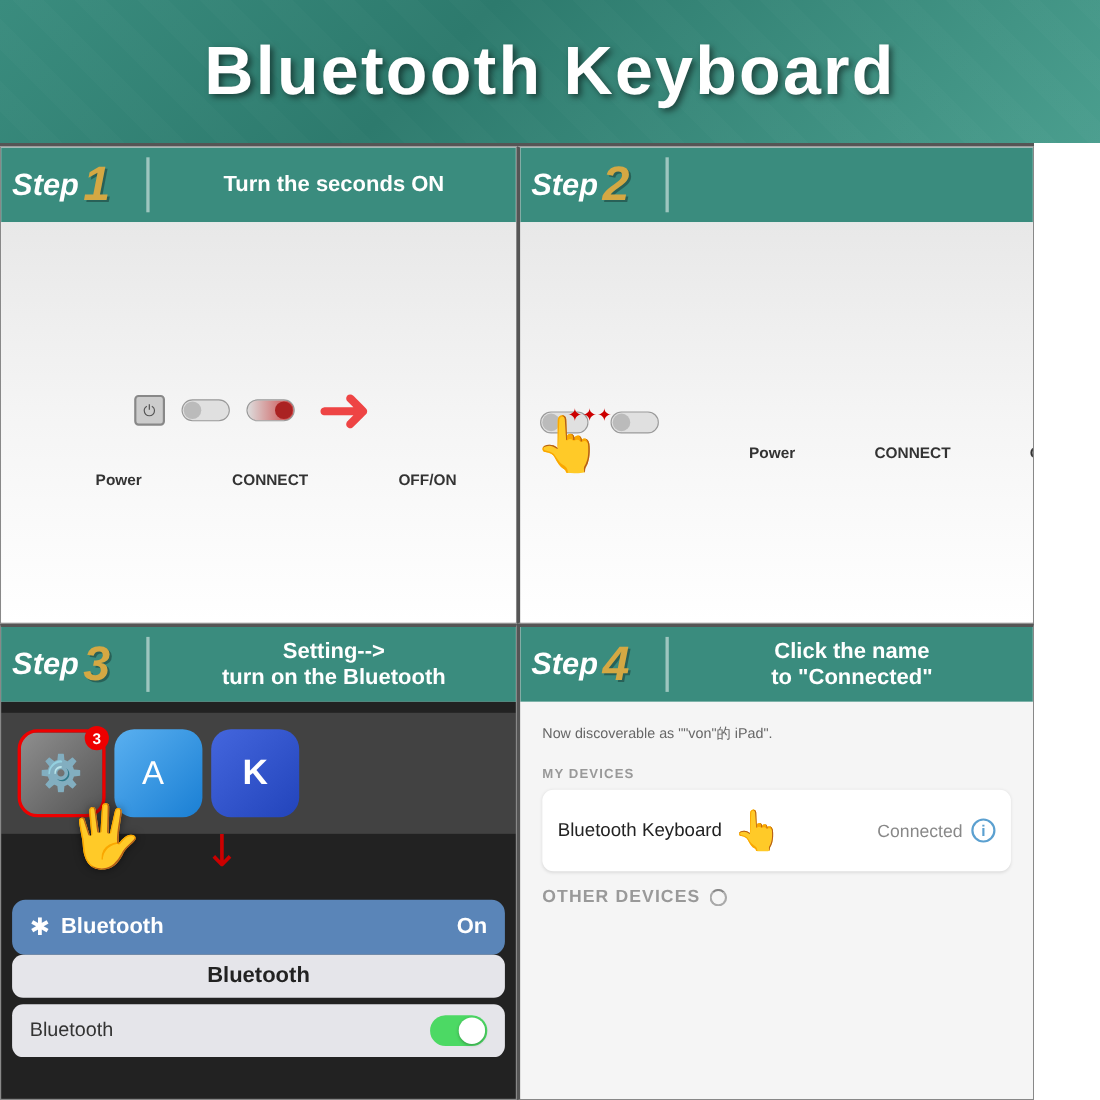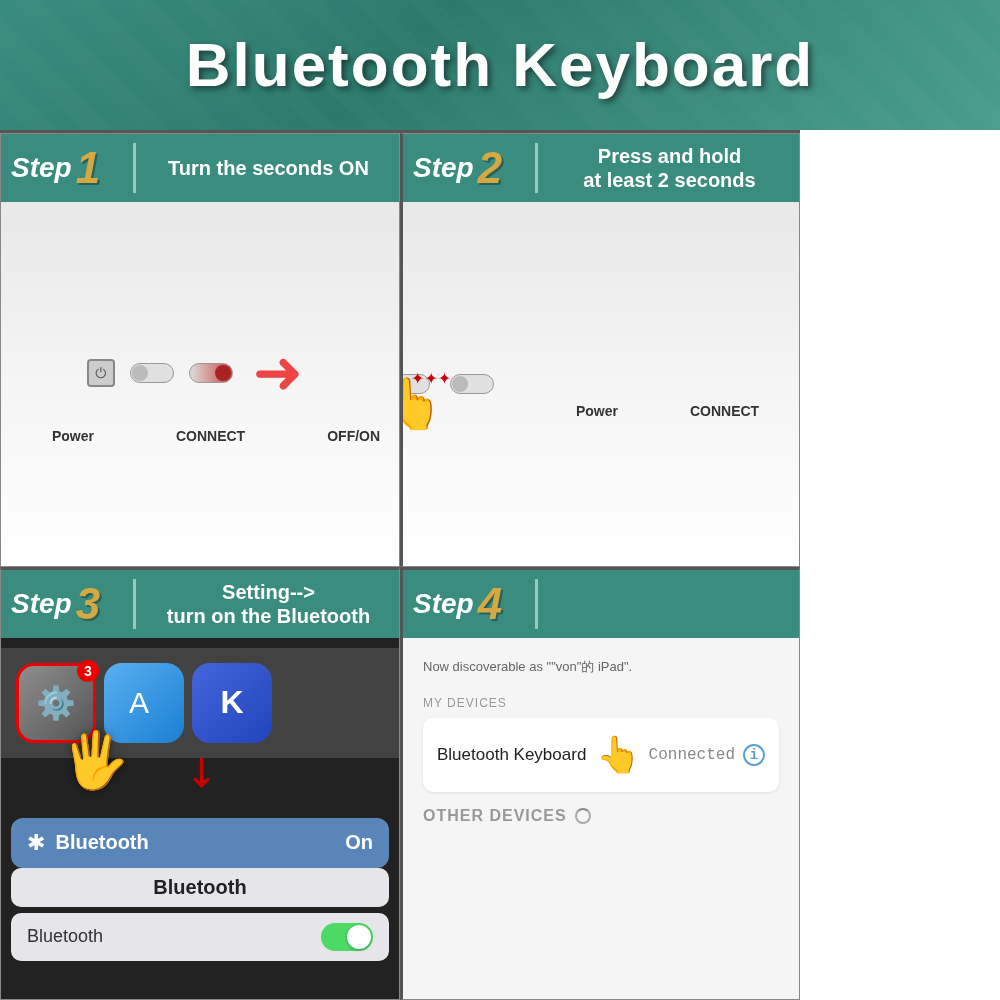--- a/index.html
+++ b/index.html
@@ -56,21 +56,21 @@
       font-weight: 700;
       color: #d4a843;
       font-style: italic;
     }
 
     
     .steps-grid {
       display: grid;
       grid-template-columns: 1fr 1fr;
       grid-template-rows: 1fr 1fr;
-      width: 800px;
+      width: 940px;
       height: 870px;
       border-top: 3px solid #555;
     }
 
     .step-cell {
       position: relative;
       overflow: hidden;
       border: 1px solid #888;
     }
 
@@ -347,42 +347,41 @@
     .discoverable-text {
       font-size: 13px;
       color: #666;
       margin-bottom: 20px;
     }
     .my-devices-label {
       font-size: 12px;
       color: #999;
       letter-spacing: 1px;
       margin-bottom: 8px;
-      font-weight: 400;
+      font-weight: 700;
     }
     .device-row {
       background: #fff;
       border-radius: 10px;
       padding: 16px 14px;
       display: flex;
       align-items: center;
       justify-content: space-between;
       margin-bottom: 10px;
       box-shadow: 0 1px 3px rgba(0,0,0,0.1);
     }
     .device-name {
       font-size: 17px;
       color: #222;
       font-weight: 500;
     }
     .device-right {
       display: flex;
-      align-items: center;
+      align-items: flex-end;
       gap: 8px;
-      font-family: Liberation Mono, monospace;
     }
     .connected-text {
       font-size: 16px;
       color: #888;
     }
     .info-icon {
       width: 22px;
       height: 22px;
       border-radius: 11px;
       border: 2px solid #5ba0d0;
@@ -463,22 +462,20 @@
     </div>
   </div>
 
   <div class="step-cell" style="border-left: 3px solid #555;">
     <div class="step-header teal">
       <div class="step-label">
         <span class="step-word">Step</span>
         <span class="step-number">2</span>
       </div>
       <div class="step-divider"></div>
-      <span class="step-desc" style="white-space:pre-line;">Press and hold
-at least 2 seconds</span>
     </div>
     <div class="step2-body">
       <div class="step2-switches">
 
         <div class="switch-item">
           <div class="power-icon-sq">⏻</div>
         </div>
 
         <div class="switch-item" style="position:relative;">
           <div class="slim-toggle">
@@ -558,20 +555,22 @@
     </div>
   </div>
 
   <div class="step-cell" style="border-top: 3px solid #555; border-left: 3px solid #555;">
     <div class="step-header teal">
       <div class="step-label">
         <span class="step-word">Step</span>
         <span class="step-number">4</span>
       </div>
       <div class="step-divider"></div>
+      <span class="step-desc" style="white-space:pre-line;">Click the name
+to "Connected"</span>
     </div>
     <div class="step4-body">
       <p class="discoverable-text">Now discoverable as ""von"的 iPad".</p>
       <p class="my-devices-label">MY DEVICES</p>
       <div class="device-row">
         <div style="display:flex;align-items:center;gap:10px;">
           <span class="device-name">Bluetooth  Keyboard</span>
           <span style="font-size:36px; color:#c00; display:inline-block;">👆</span>
         </div>
         <div class="device-right">

